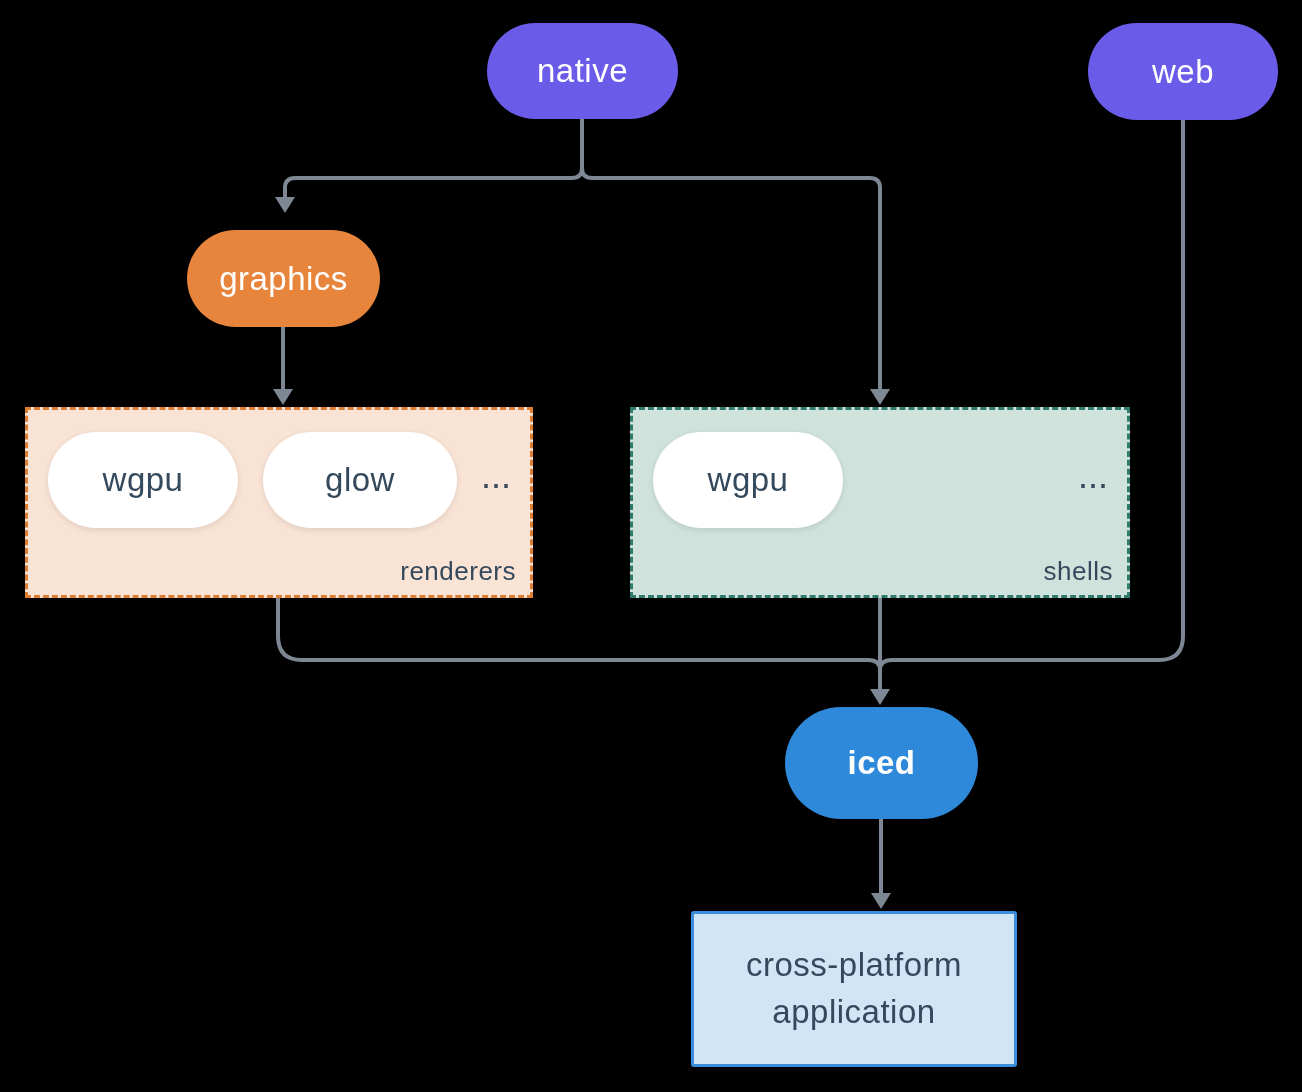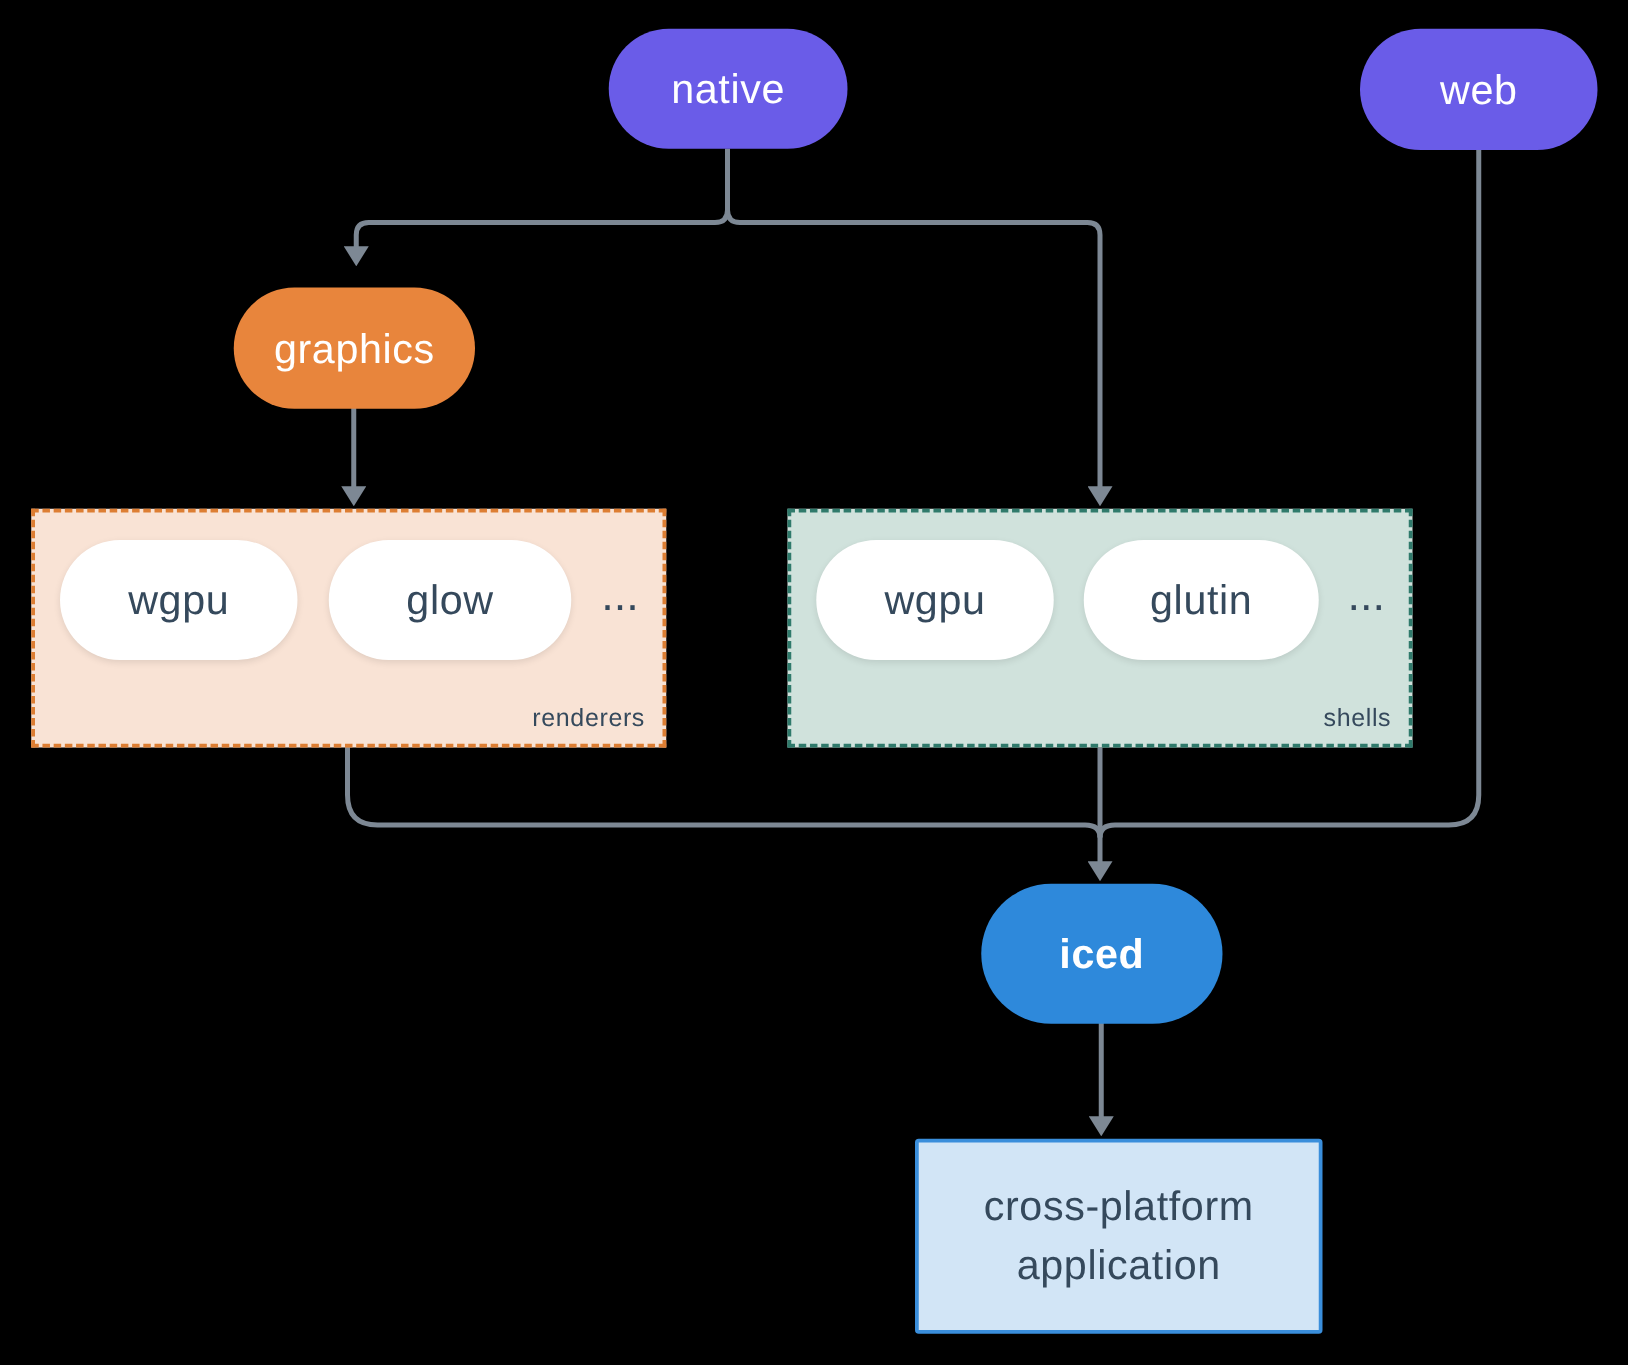--- a/index.html
+++ b/index.html
@@ -47,21 +47,21 @@
     border: 3px dashed #dd7e33;
   }
   .group-box.shells {
     background: #d0e2dc;
     border: 3px dashed #2f7a6b;
   }
   .group-label {
     position: absolute;
     right: 14px;
     bottom: 8px;
-    font-size: 20px;
+    font-size: 26px;
     color: #35495c;
     letter-spacing: 0.5px;
   }
   .ellipsis {
     position: absolute;
     top: 22px;
     height: 96px;
     line-height: 88px;
     width: 60px;
     text-align: center;
@@ -127,29 +127,26 @@
       <span>glow</span>
     </div>
     <span class="ellipsis" style="left:438px;">...</span>
     <span class="group-label">renderers</span>
   </div>
 
   <div class="group-box shells" style="left:630px; top:407px; width:500px; height:191px;">
     <div class="pill white" style="left:20px; top:22px; width:190px; height:96px;">
       <span>wgpu</span>
     </div>
-    <div class="pill white" style="left:234px; top:22px; width:188px; height:96px;">
-      <span>glutin</span>
-    </div>
     <span class="ellipsis" style="left:430px;">...</span>
     <span class="group-label">shells</span>
   </div>
 
   <div class="pill blue" style="left:785px; top:707px; width:193px; height:112px;font-weight:bold;">
     <span>iced</span>
   </div>
 
-  <div class="app-box" style="left:732px; top:911px; width:326px; height:156px;">
+  <div class="app-box" style="left:691px; top:911px; width:326px; height:156px;">
     <span>cross-platform</span>
     <span>application</span>
   </div>
 
 </div>
 
 </body></html>

